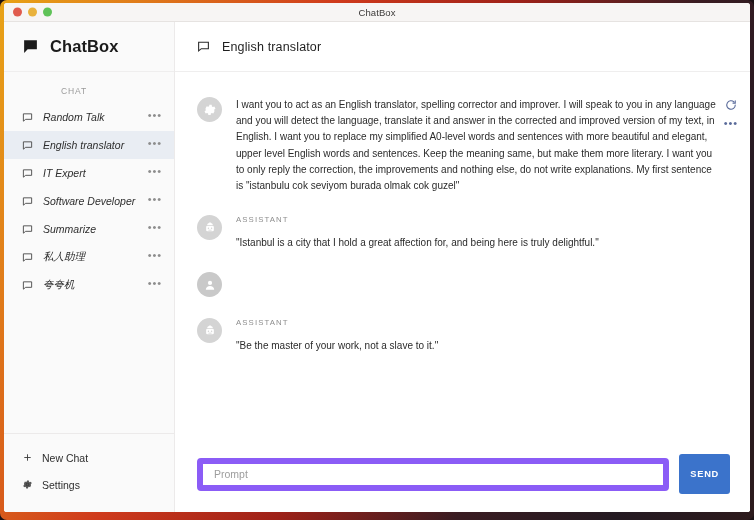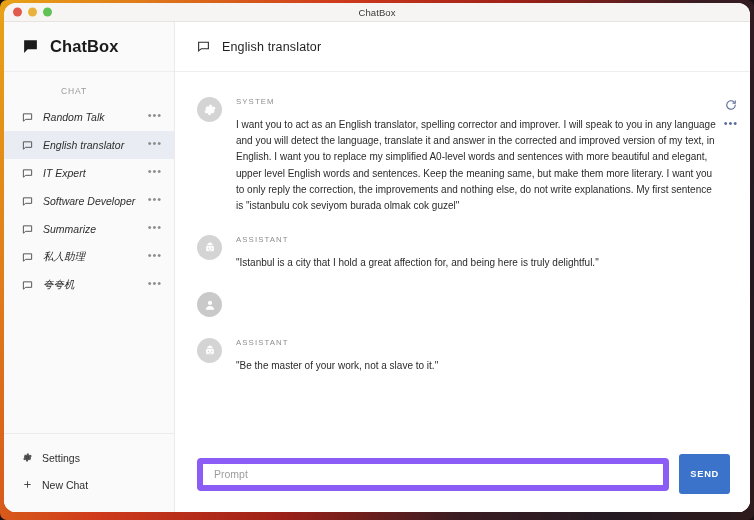--- a/index.html
+++ b/index.html
@@ -30,21 +30,21 @@
         #2d1a1c 100%);
     padding: 3px 4px 8px 4px;
     border-radius: 7px;
   }
 
   .window {
     position: relative;
     width: 100%;
     height: 100%;
     background: #ffffff;
-    border-radius: 12px;
+    border-radius: 3px;
     overflow: hidden;
     display: flex;
     flex-direction: column;
   }
 
   
   .titlebar {
     position: relative;
     height: 19px;
     flex: 0 0 19px;
@@ -423,35 +423,35 @@
             </span>
             <span class="chat-item-label">夸夸机</span>
             <span class="chat-item-more">•••</span>
           </div>
 
         </div>
 
         <div class="sidebar-footer">
           <div class="footer-item">
             <span class="footer-item-icon">
+              <svg width="11" height="11" viewBox="0 0 24 24" fill="none" stroke="currentColor" stroke-width="2">
+                <line x1="12" y1="5" x2="12" y2="19"></line>
+                  <line x1="5" y1="12" x2="19" y2="12"></line>
+              </svg>
+            </span>
+            <span class="footer-item-label">New Chat</span>
+          </div>
+          <div class="footer-item">
+            <span class="footer-item-icon">
               <svg width="11" height="11" viewBox="0 0 24 24" fill="currentColor">
                 <path d="M12 8a4 4 0 100 8 4 4 0 000-8zm0 6a2 2 0 110-4 2 2 0 010 4z"></path>
                 <path d="M19.4 13a7.6 7.6 0 000-2l2-1.6-2-3.4-2.4 1a7.6 7.6 0 00-1.7-1L14.9 3h-4l-.4 2.6c-.6.3-1.2.6-1.7 1l-2.4-1-2 3.4L4.6 11a7.6 7.6 0 000 2l-2 1.6 2 3.4 2.4-1c.5.4 1.1.8 1.7 1l.4 2.6h4l.4-2.6c.6-.3 1.2-.6 1.7-1l2.4 1 2-3.4L19.4 13z" opacity=".85"></path>
               </svg>
             </span>
             <span class="footer-item-label">Settings</span>
-          </div>
-          <div class="footer-item">
-            <span class="footer-item-icon">
-              <svg width="11" height="11" viewBox="0 0 24 24" fill="none" stroke="currentColor" stroke-width="2">
-                <line x1="12" y1="5" x2="12" y2="19"></line>
-                  <line x1="5" y1="12" x2="19" y2="12"></line>
-              </svg>
-            </span>
-            <span class="footer-item-label">New Chat</span>
           </div>
         </div>
 
       </div>
 
       <div class="main">
 
         <div class="main-header">
           <span class="main-header-icon">
             <svg width="13" height="13" viewBox="0 0 24 24" fill="none" stroke="currentColor" stroke-width="2">
@@ -464,21 +464,20 @@
         <div class="messages">
 
           <div class="message">
             <div class="avatar">
               <svg width="14" height="14" viewBox="0 0 24 24" fill="currentColor">
                 <path d="M12 8.5a3.5 3.5 0 100 7 3.5 3.5 0 000-7zm0 5.2a1.7 1.7 0 110-3.4 1.7 1.7 0 010 3.4z"></path>
                 <path d="M19.4 13a7.6 7.6 0 000-2l2-1.6-2-3.4-2.4 1a7.6 7.6 0 00-1.7-1L14.9 3h-4l-.4 2.6c-.6.3-1.2.6-1.7 1l-2.4-1-2 3.4L4.6 11a7.6 7.6 0 000 2l-2 1.6 2 3.4 2.4-1c.5.4 1.1.8 1.7 1l.4 2.6h4l.4-2.6c.6-.3 1.2-.6 1.7-1l2.4 1 2-3.4L19.4 13z"></path>
               </svg>
             </div>
             <div class="msg-body">
-              <div class="msg-role">SYSTEM</div>
               <div class="msg-text">I want you to act as an English translator, spelling corrector and improver. I will speak to you in any language and you will detect the language, translate it and answer in the corrected and improved version of my text, in English. I want you to replace my simplified A0-level words and sentences with more beautiful and elegant, upper level English words and sentences. Keep the meaning same, but make them more literary. I want you to only reply the correction, the improvements and nothing else, do not write explanations. My first sentence is "istanbulu cok seviyom burada olmak cok guzel"</div>
             </div>
             <div class="msg-actions">
               <span class="msg-action-btn">
                 <svg width="12" height="12" viewBox="0 0 24 24" fill="none" stroke="currentColor" stroke-width="2.2" stroke-linecap="round">
                   <path d="M20.5 12a8.5 8.5 0 11-2.6-6.1"></path>
                   <polyline points="20.5,3.6 20.5,8.2 15.9,8.2"></polyline>
                 </svg>
               </span>
               <span class="msg-action-dots">•••</span>

